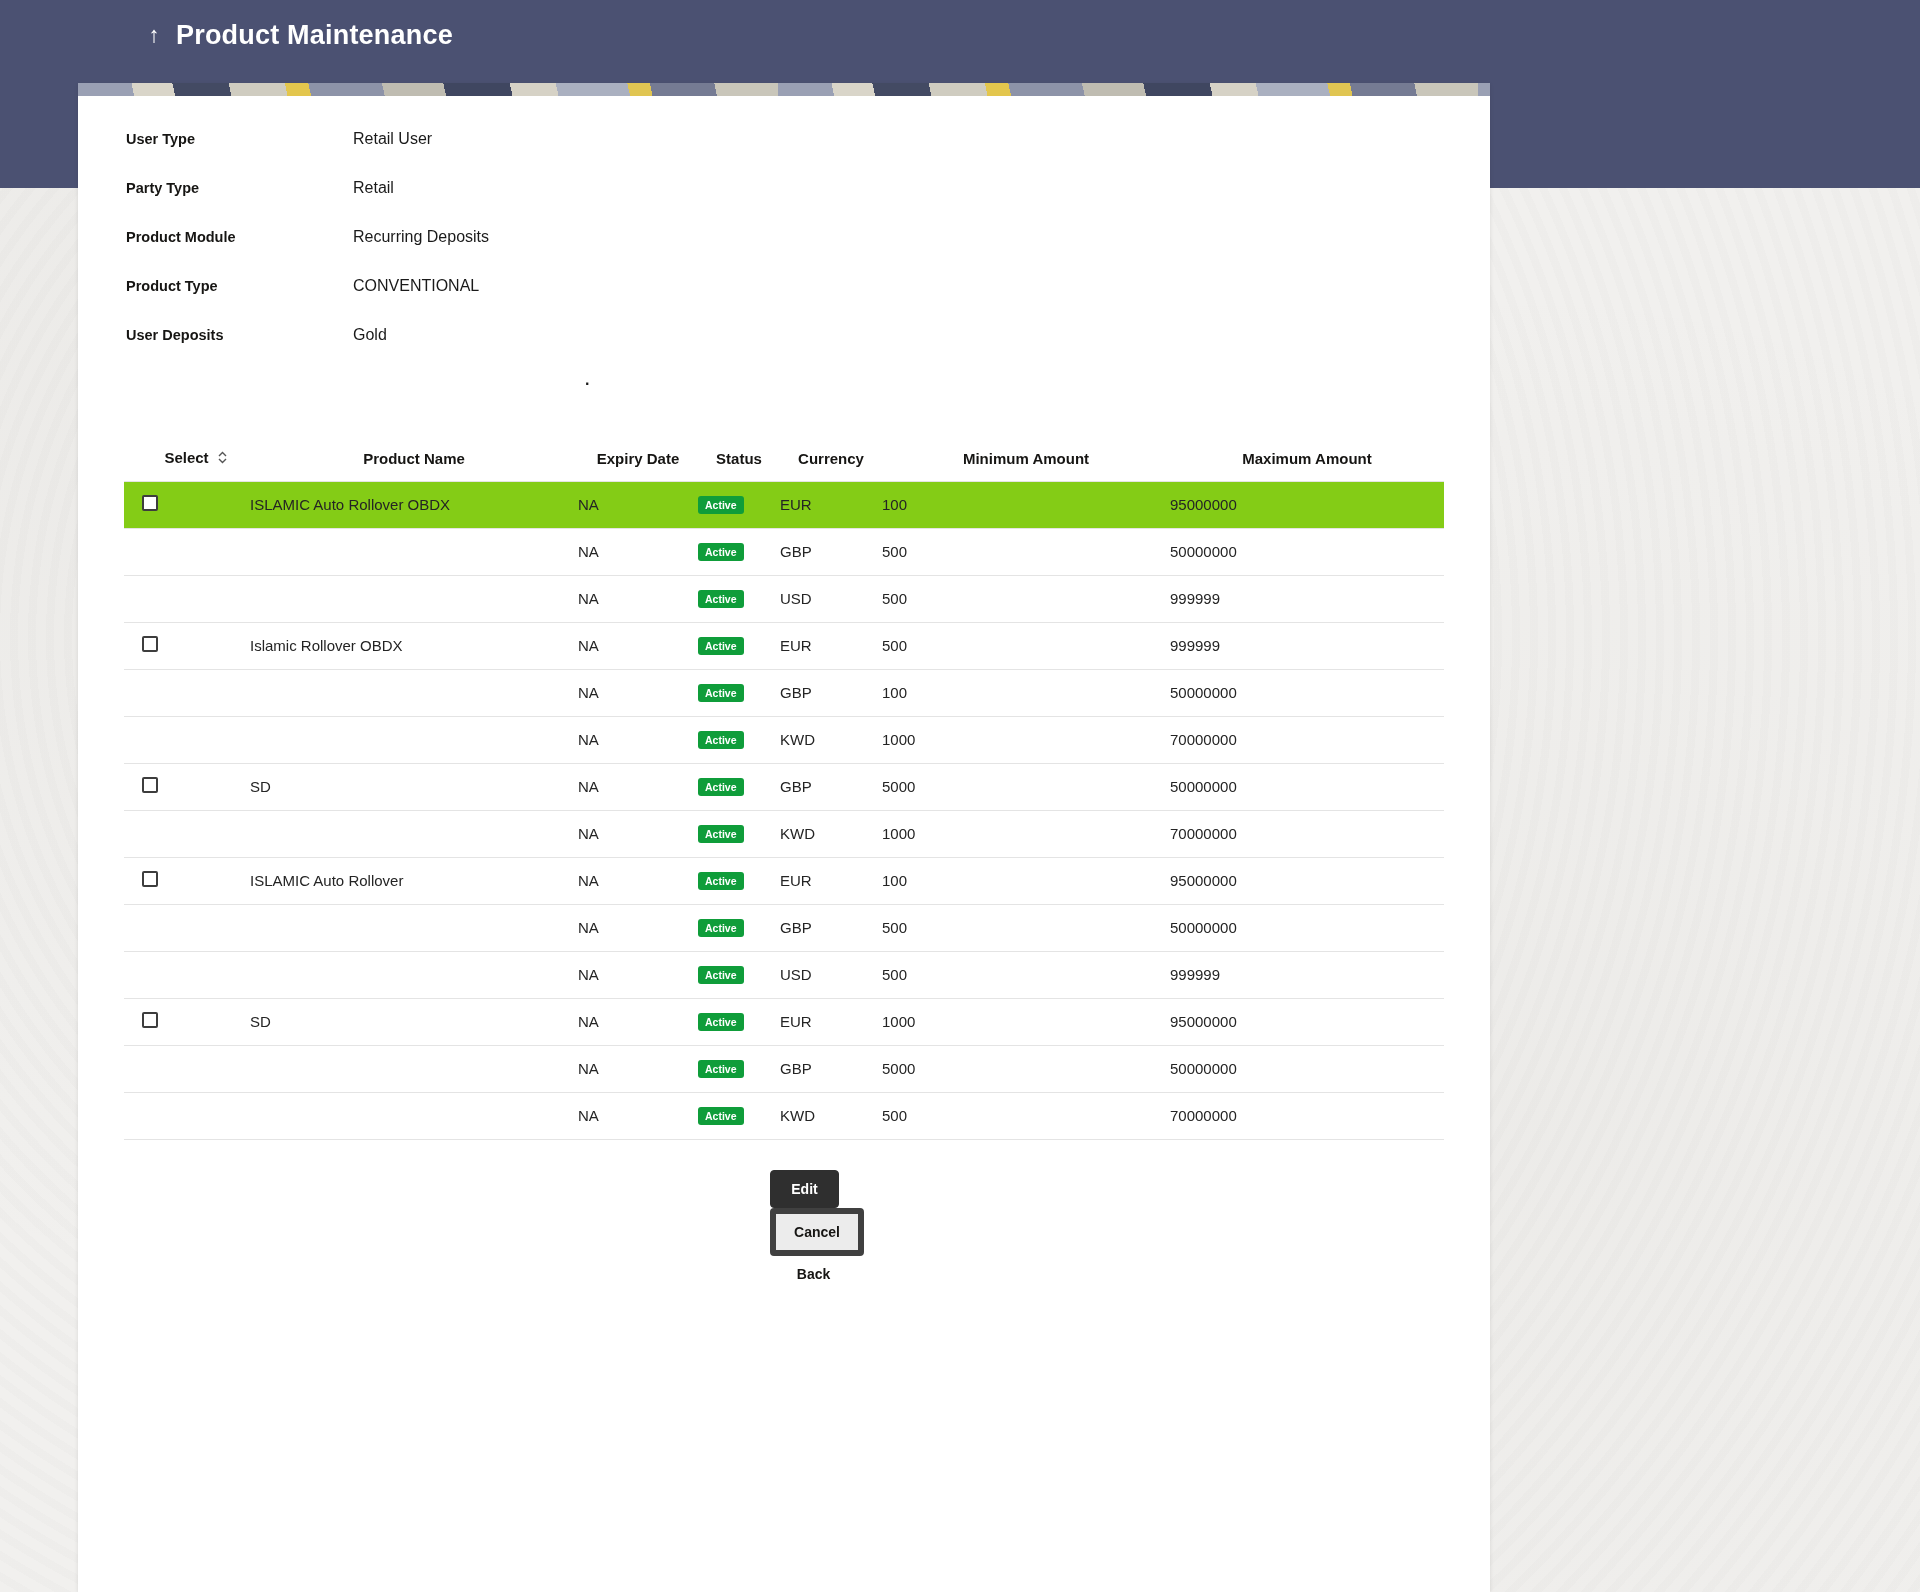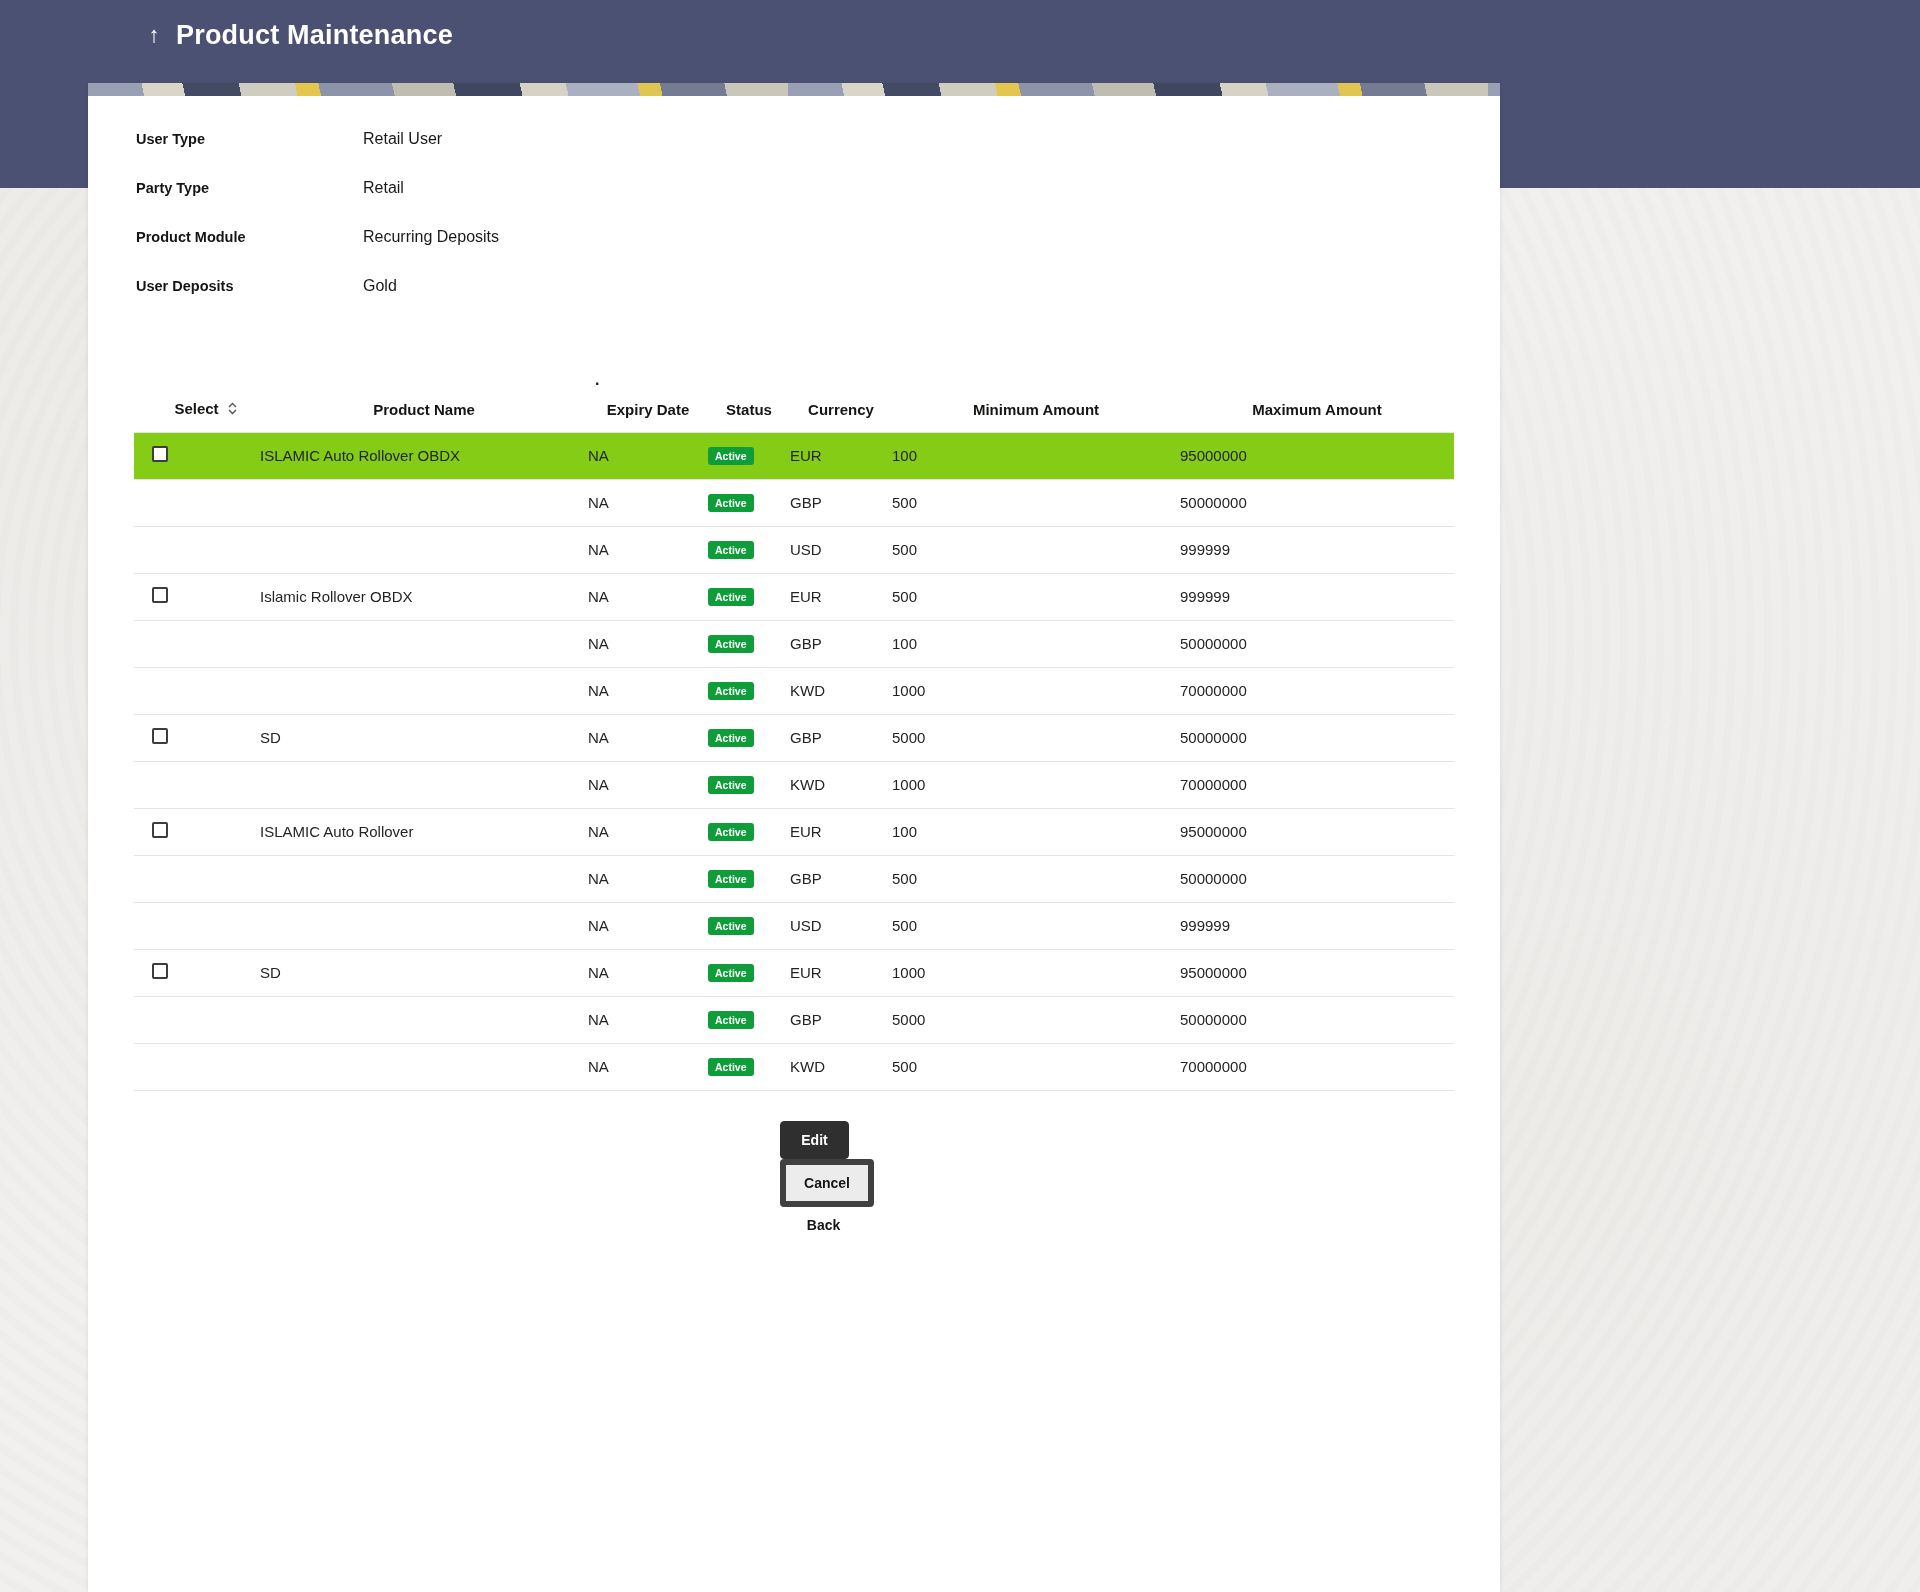--- a/index.html
+++ b/index.html
@@ -26,21 +26,21 @@
   .back-arrow {
     color: #ffffff; font-size: 22px; margin-left: 140px; cursor: pointer;
     width: 28px; text-align: center;
   }
   .page-title {
     color: #ffffff; font-size: 27px; font-weight: 700; margin-left: 8px;
     letter-spacing: 0.2px;
   }
   
   .card {
-    position: absolute; top: 83px; left: 88px; width: 1412px; height: 1509px;
+    position: absolute; top: 83px; left: 78px; width: 1412px; height: 1509px;
     background: #ffffff;
     box-shadow: 0 1px 4px rgba(0,0,0,0.10);
   }
   
   .banner {
     height: 13px; width: 100%;
     background:
       linear-gradient(78deg,
         #9aa0b4 0 55px, #d9d5c9 55px 95px, #434a63 95px 150px,
         #cfccc0 150px 205px, #e3c64d 205px 228px, #8d93a8 228px 300px,
@@ -121,20 +121,24 @@
         <span class="detail-label">User Type</span>
         <span class="detail-value">Retail User</span>
       </div>
       <div class="detail-row">
         <span class="detail-label">Party Type</span>
         <span class="detail-value">Retail</span>
       </div>
       <div class="detail-row">
         <span class="detail-label">Product Module</span>
         <span class="detail-value">Recurring Deposits</span>
+      </div>
+      <div class="detail-row">
+        <span class="detail-label">Product Type</span>
+        <span class="detail-value">CONVENTIONAL</span>
       </div>
       <div class="detail-row">
         <span class="detail-label">User Deposits</span>
         <span class="detail-value">Gold</span>
       </div>
     </div>
 
   <span class="stray-dot">.</span>
 
   <div class="table-wrap">

